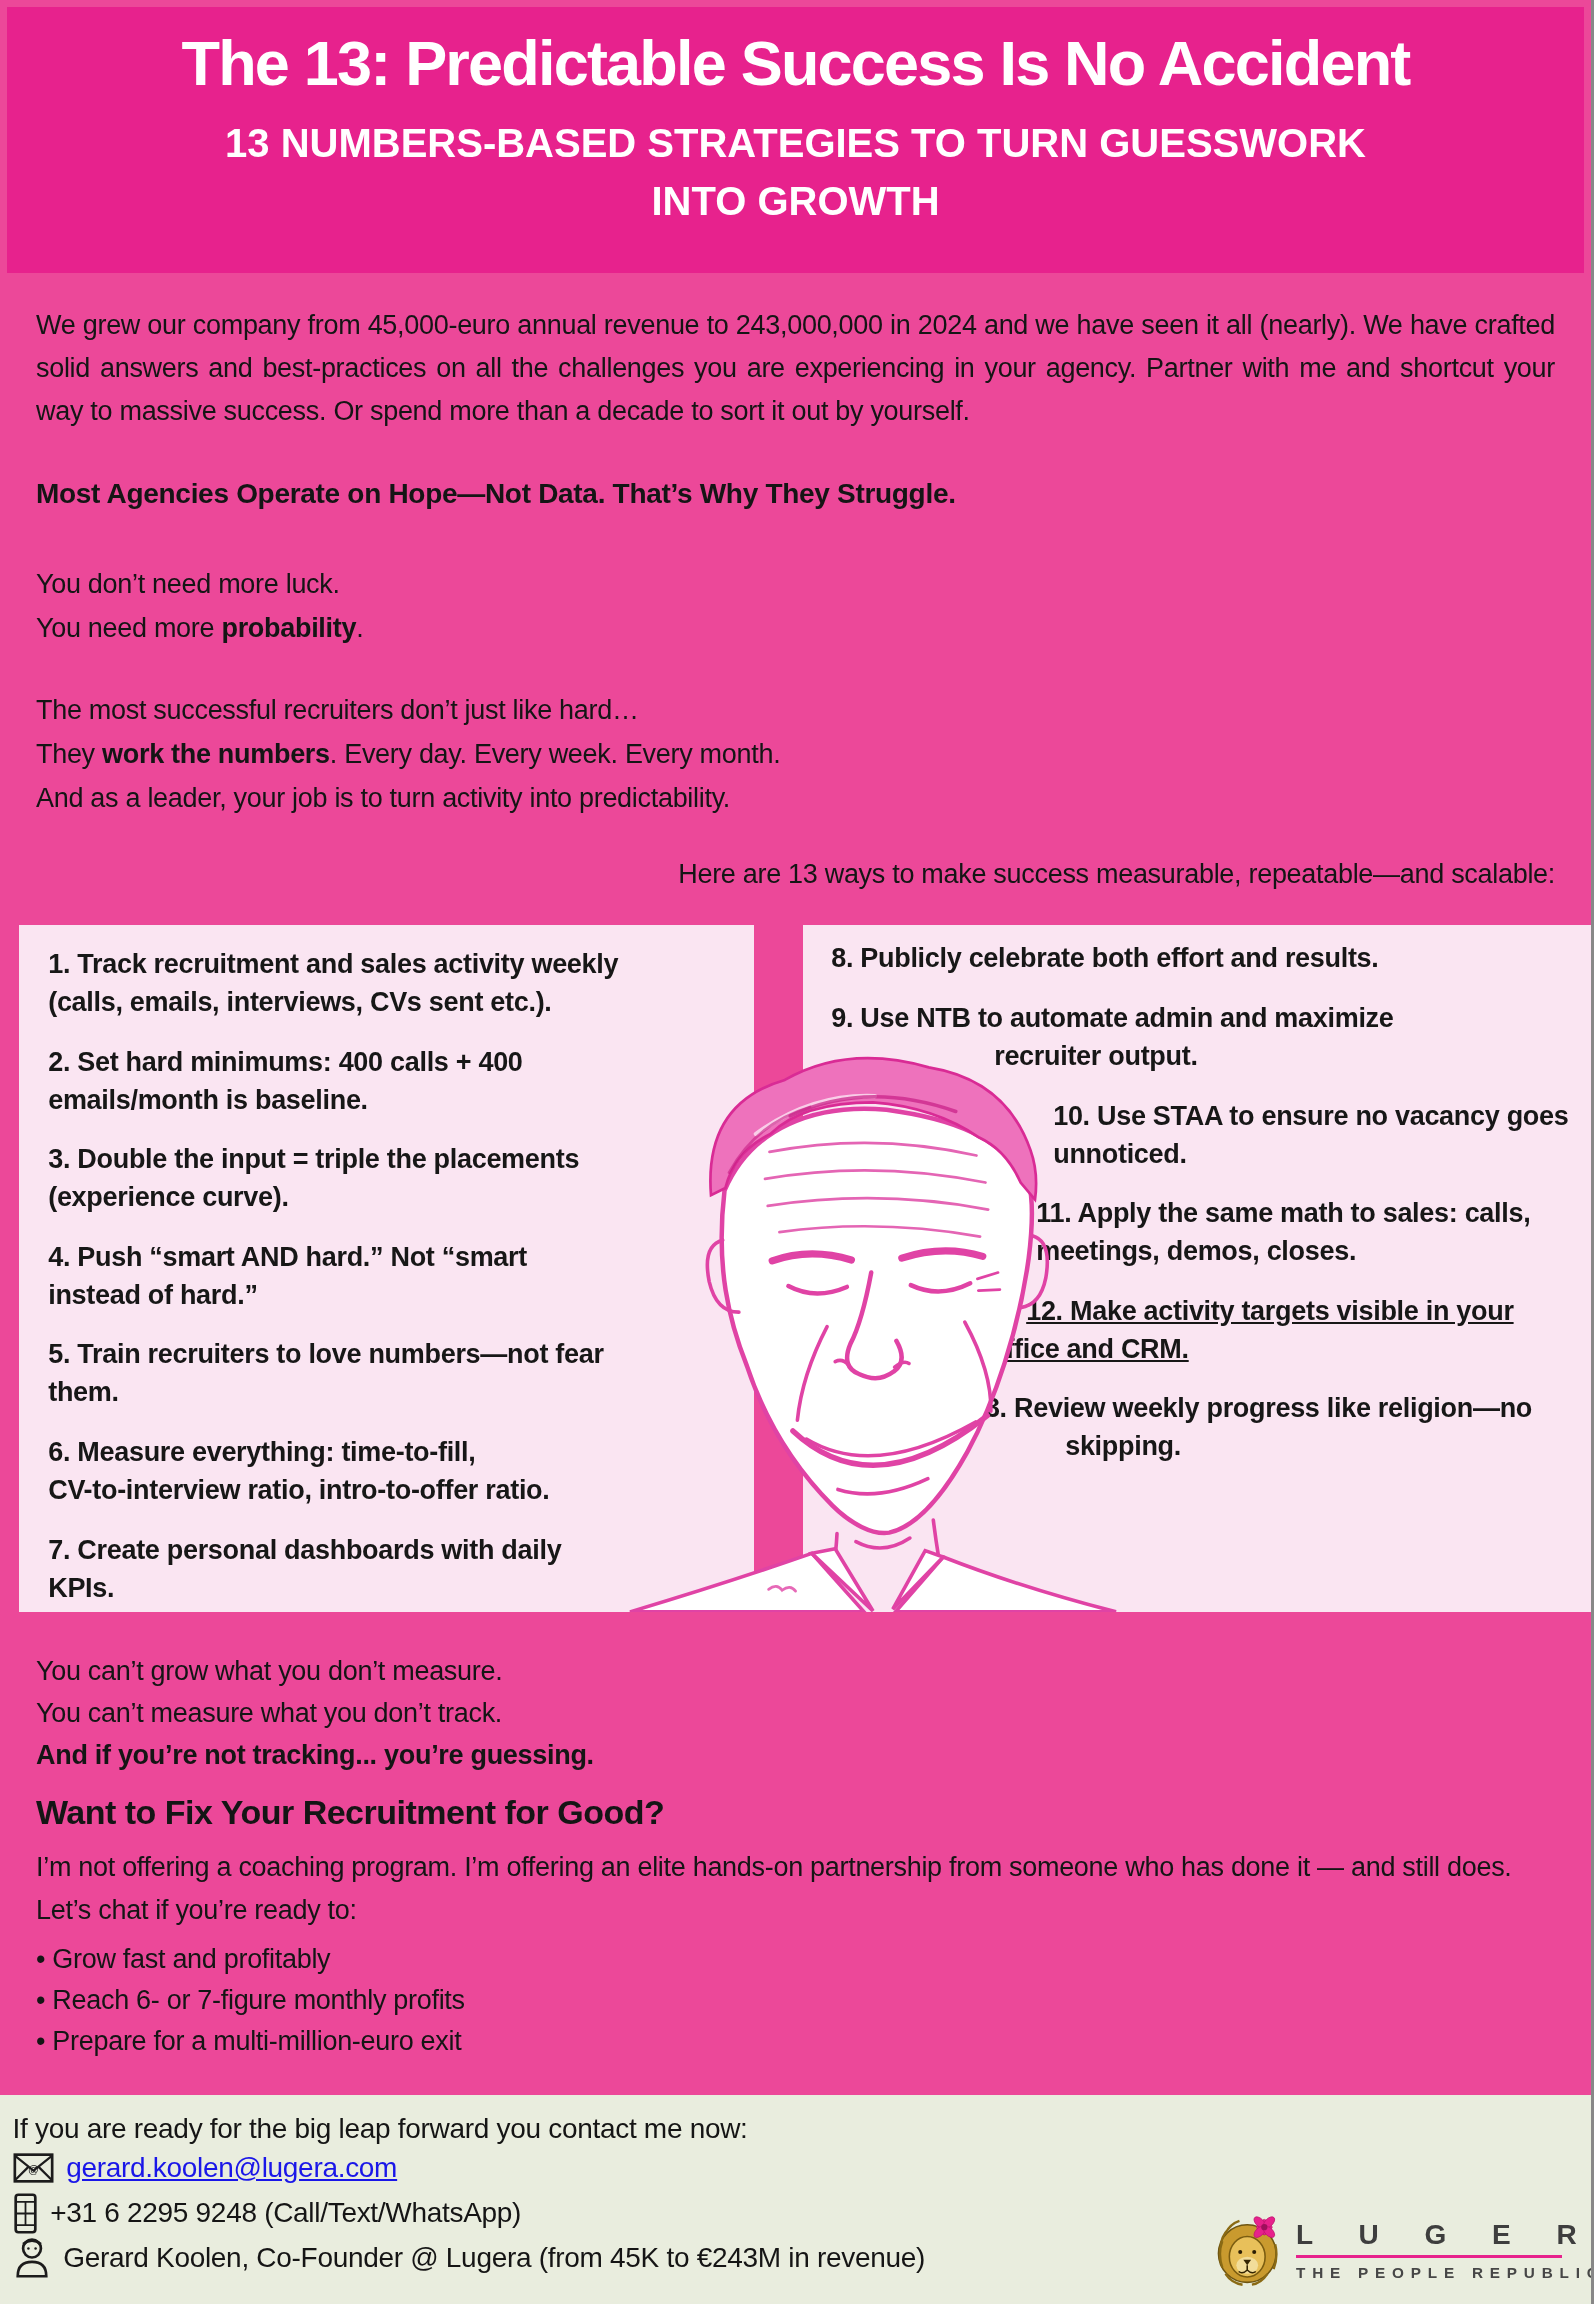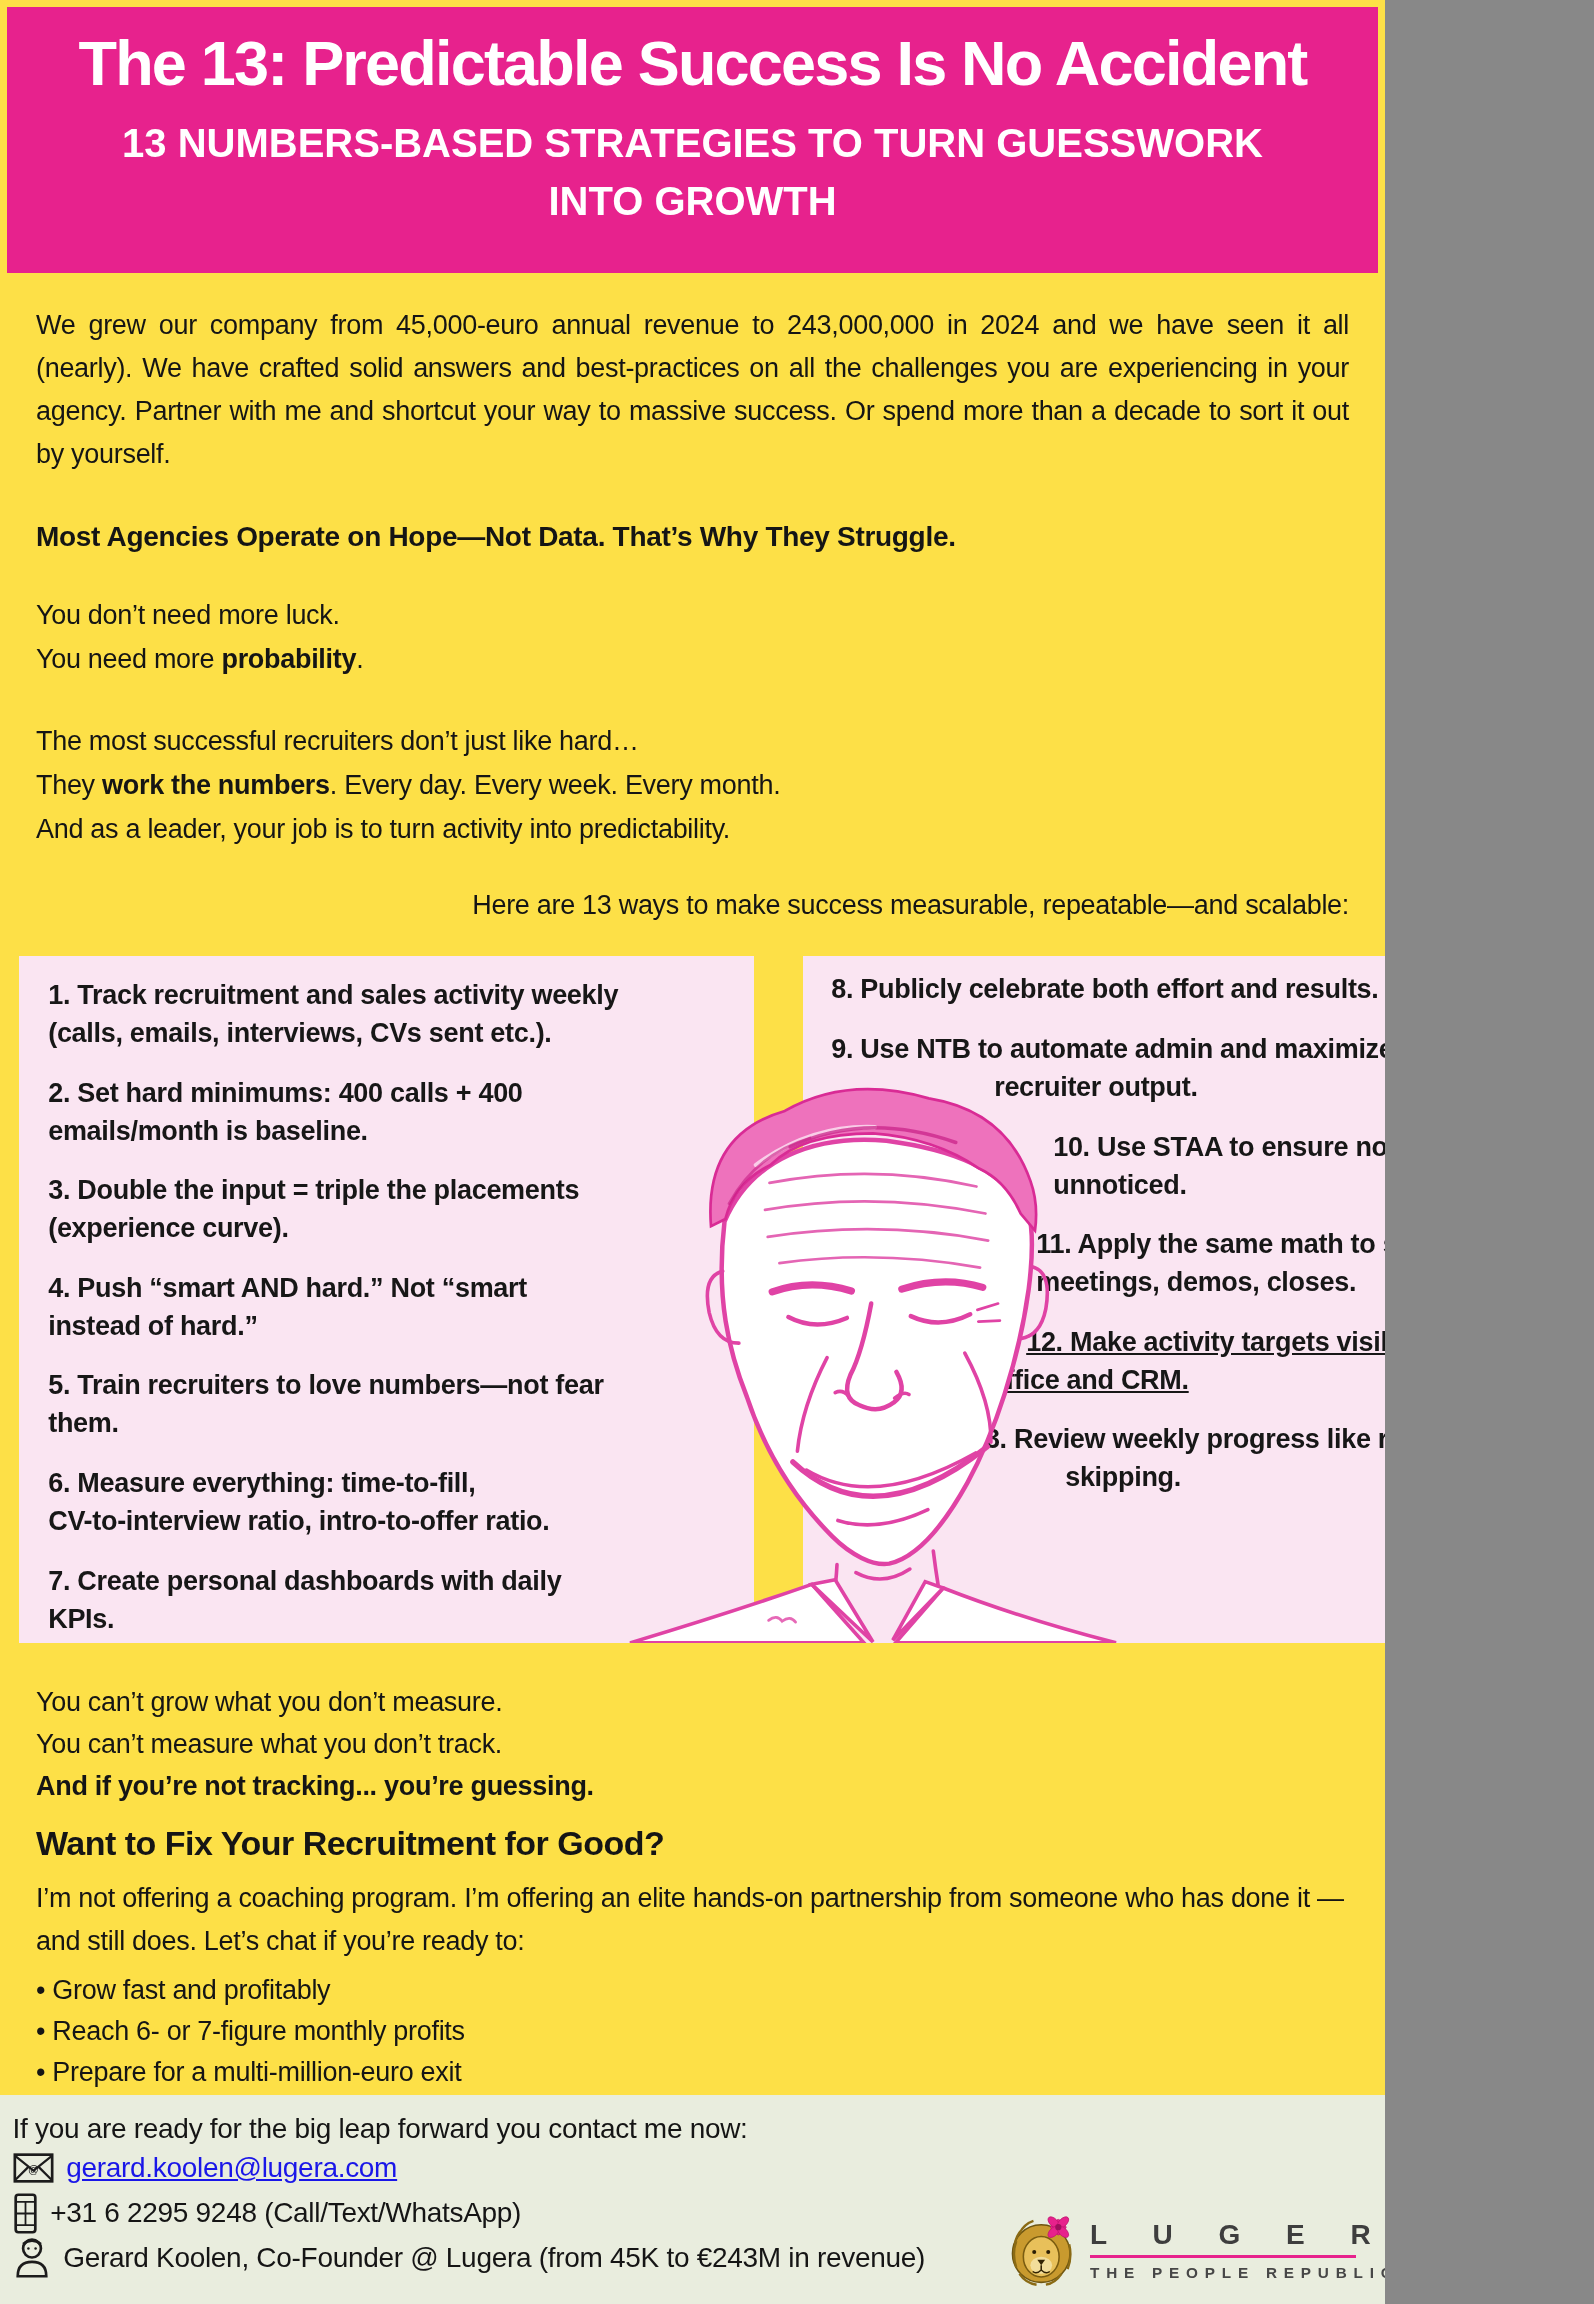--- a/index.html
+++ b/index.html
@@ -1,30 +1,30 @@
 <!DOCTYPE html>
 <html style="font-size:14.4px"><head>
 <meta charset="utf-8">
 <style>
   html,body{margin:0;padding:0;background:#888;}
-  .page{position:relative;width:1385px;height:2304px;background:#fde047;
+  .page{position:relative;width:1591px;height:2304px;background:#ec4899;
         font-family:"Liberation Sans",sans-serif;color:#151515;overflow:hidden;}
 
   
   .header{position:absolute;top:7.2px;left:7.2px;right:7.2px;height:266px;
           background:#E7228D;text-align:center;}
   .title{padding-top:20px;font-size:63px;font-weight:bold;color:#fff;letter-spacing:-1.8px;}
   .subtitle{margin-top:14.4px;font-size:40px;font-weight:bold;color:#fff;line-height:58px;}
 
   
   .content{position:absolute;top:272px;left:0;right:0;}
   .p1{margin:32px 36px 0;font-size:27px;line-height:43px;text-align:justify;letter-spacing:-0.3px;}
   .hope{margin:45px 36px 0;font-size:28px;font-weight:bold;letter-spacing:-0.3px;}
   .block{margin:0 36px;}
-  .luck{margin-top:40px;}
+  .luck{margin-top:52px;}
   .work{margin-top:38px;}
   .ways{margin-top:32px;text-align:right;}
   .line{font-size:27px;line-height:44px;letter-spacing:-0.3px;}
 
   
   .strat{position:relative;margin:29px 0 0 7.2px;width:1588px;height:687px;}
   .panel{position:absolute;top:0;background:#FAE5F2;height:687px;overflow:hidden;box-sizing:border-box;}
   .panel-left{left:12px;width:735px;padding:20px 12.6px 0 29px;}
   .panel-right{left:796px;width:792px;padding:14.4px 9px 0 28px;}
   .item{font-size:27px;font-weight:bold;line-height:38px;margin-bottom:21.6px;

